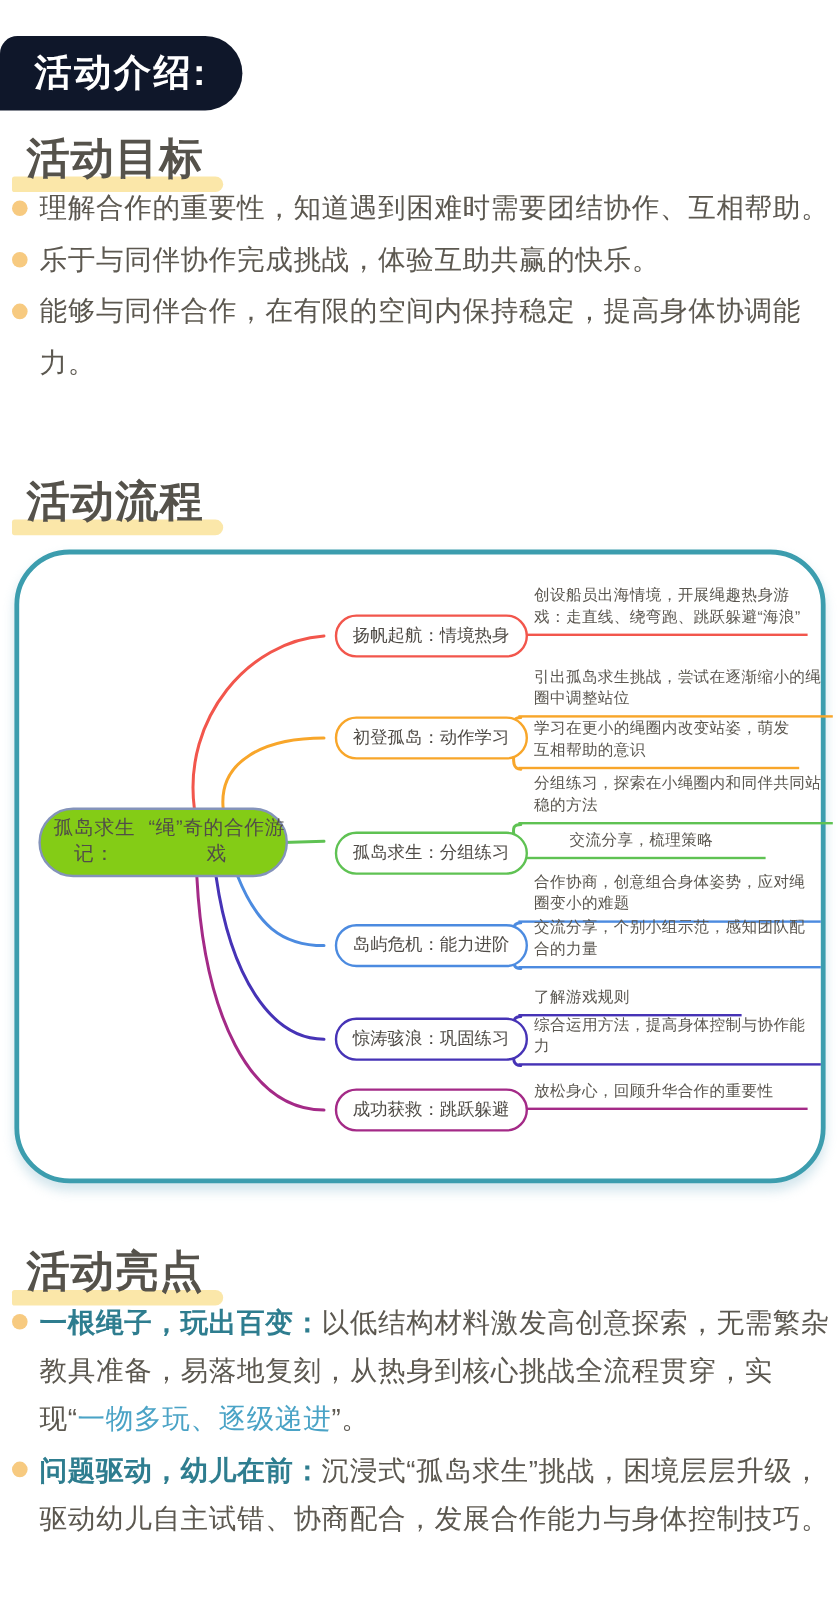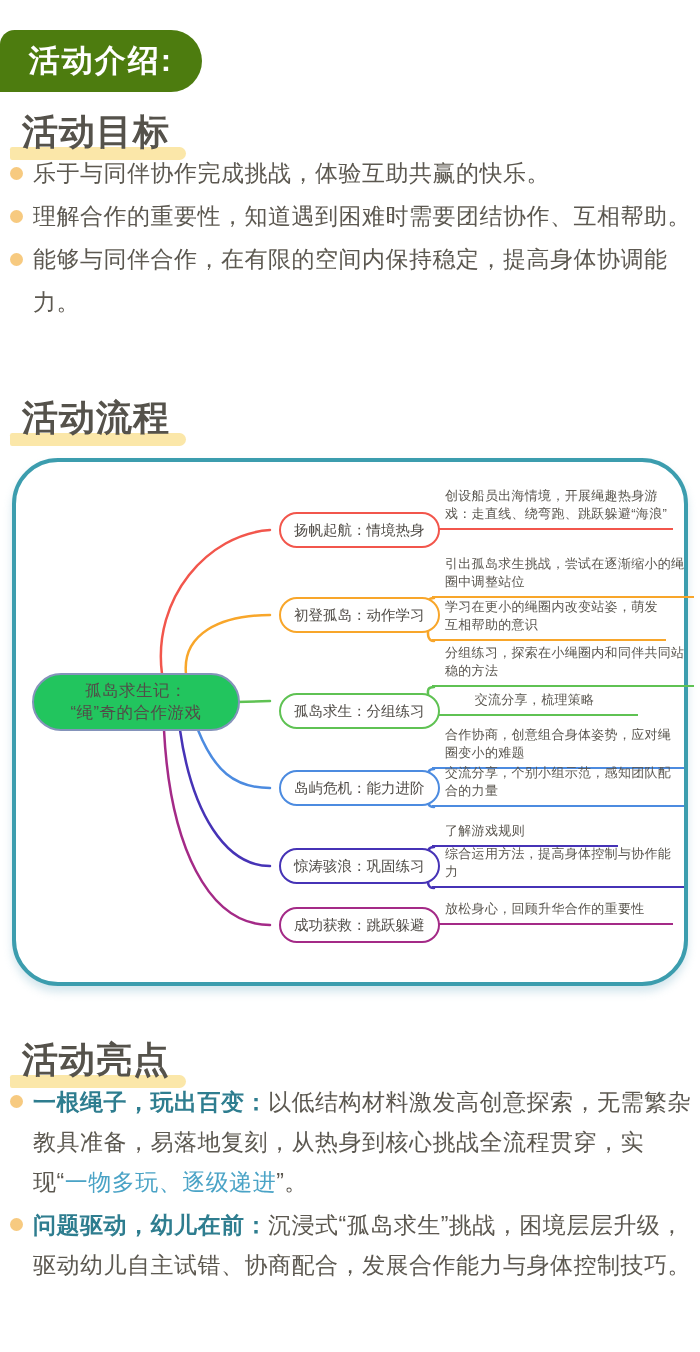--- a/index.html
+++ b/index.html
@@ -3,21 +3,21 @@
 <meta charset="utf-8">
 <style>
   html,body{margin:0;padding:0;background:#ffffff;}
   .page{
     position:relative;width:700px;height:1352px;overflow:hidden;background:#ffffff;
     font-family:"Liberation Sans","DejaVu Sans",sans-serif;color:#5c5850;
   }
   
   .badge{
     position:absolute;left:0;top:30px;width:202px;height:62px;
-    background:#4d7c0f;border-radius:16px 34px 34px 0;
+    background:#0f172a;border-radius:16px 34px 34px 0;
     display:flex;align-items:center;justify-content:center;
     color:#ffffff;font-size:31px;font-weight:bold;letter-spacing:2px;
   }
   
   .heading{
     position:absolute;left:22px;display:inline-block;z-index:1;
     font-size:36px;font-weight:bold;color:#55524b;letter-spacing:1px;padding-bottom:3px;
   }
   .heading::after{
     content:"";position:absolute;left:-12px;right:-16px;bottom:0;height:13px;
@@ -37,22 +37,22 @@
   
   .mindmap{
     position:absolute;left:12px;top:458px;width:676px;height:528px;box-sizing:border-box;
     border:4px solid #3c9dae;border-radius:46px;background:#ffffff;
     box-shadow:0 6px 9px rgba(160,200,215,0.45);
   }
   .mm-svg{position:absolute;left:0;top:0;width:668px;height:520px;}
   .mm-svg path{fill:none;stroke-width:2.5;stroke-linecap:round;}
   .central{
     position:absolute;left:16px;top:211px;width:208px;height:58px;box-sizing:border-box;
-    border:2px solid #8493ba;border-radius:30px;background:#22c55e;z-index:3;
-    display:flex;flex-direction:column;align-items:center;justify-content:center;
+    border:2px solid #8493ba;border-radius:30px;background:#84cc16;z-index:3;
+    display:flex;flex-direction:row;align-items:center;justify-content:center;
     font-size:16.5px;line-height:1.32;color:#514d48;text-align:center;letter-spacing:0.5px;
   }
   .pill{
     position:absolute;left:263px;box-sizing:border-box;height:36px;line-height:32px;
     border:2px solid;border-radius:18px;background:#fff;z-index:3;
     padding:0 13px;font-size:14.5px;color:#4f4b46;white-space:nowrap;
   }
   .p0{top:50px;} .p1{top:135px;} .p2{top:221px;} .p3{top:308px;} .p4{top:386px;} .p5{top:445px;}
   .leaf{
     position:absolute;box-sizing:border-box;z-index:2;
@@ -76,25 +76,25 @@
 
 <div class="page">
 
   <div class="badge">活动介绍:</div>
 
   <div class="heading h-goals">活动目标</div>
 
   <ul class="blist goals-list">
     <li>
       <span class="dot"></span>
-      <span>乐于与同伴协作完成挑战，体验互助共赢的快乐。</span>
+      <span>理解合作的重要性，知道遇到困难时需要团结协作、互相帮助。</span>
     </li>
     <li>
       <span class="dot"></span>
-      <span>理解合作的重要性，知道遇到困难时需要团结协作、互相帮助。</span>
+      <span>乐于与同伴协作完成挑战，体验互助共赢的快乐。</span>
     </li>
     <li>
       <span class="dot"></span>
       <span>能够与同伴合作，在有限的空间内保持稳定，提高身体协调能力。</span>
     </li>
   </ul>
 
   <div class="heading h-process">活动流程</div>
 
   <div class="mindmap">

